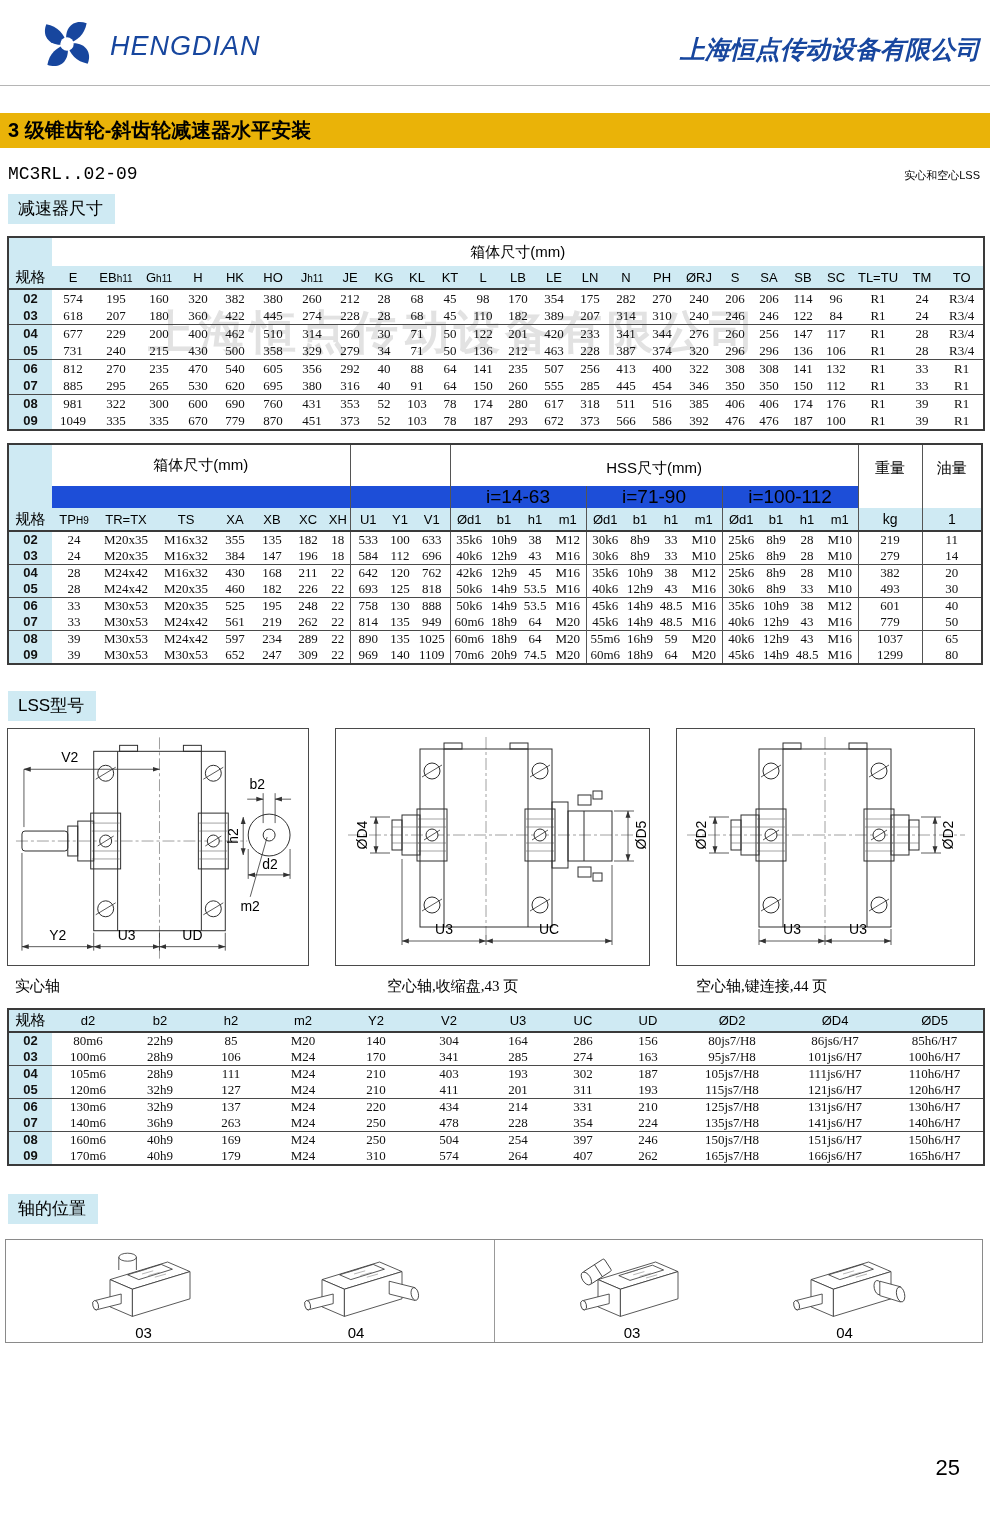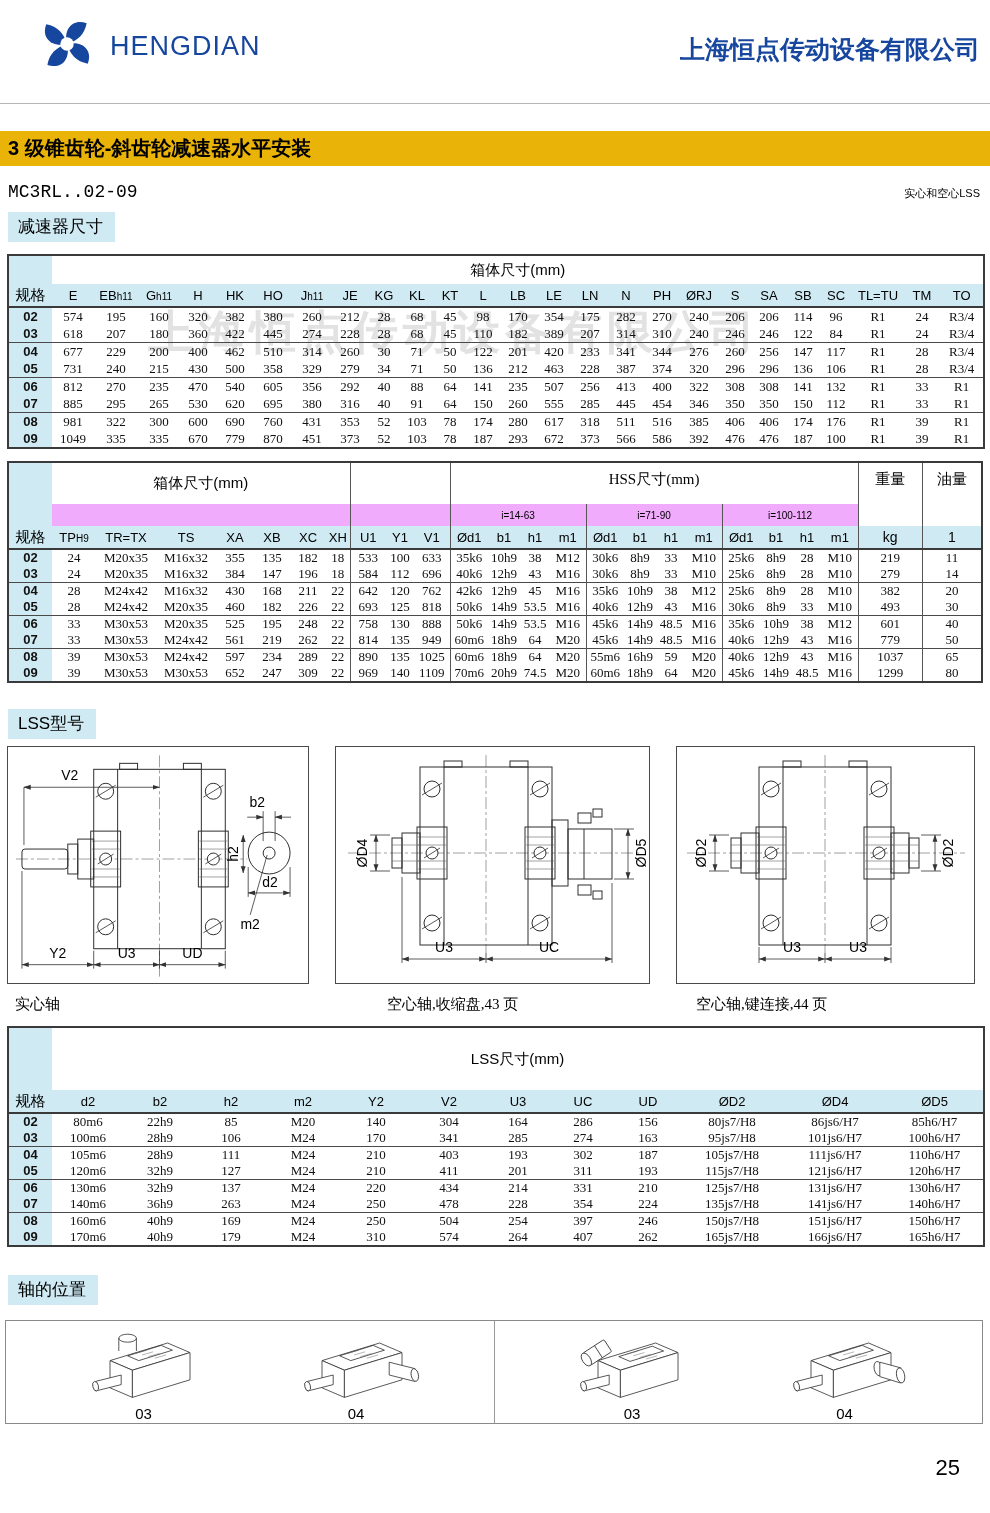--- a/index.html
+++ b/index.html
@@ -1,20 +1,20 @@
 <!DOCTYPE html>
 <html><head>
 <meta charset="utf-8">
 <style>
   * { box-sizing: border-box; }
   html,body { margin:0; padding:0; background:#fff; }
   body { width:990px; height:1513px; font-family:"Liberation Sans",sans-serif; color:#000; position:relative; overflow:hidden; }
 
   
-  .hdr { height:104px; border-bottom:1px solid #b5b5b5; position:relative; }
+  .hdr { height:86px; border-bottom:1px solid #b5b5b5; position:relative;font-style:italic; }
   .logo { position:absolute; left:36px; top:13px; }
   .brand { position:absolute; left:110px; top:31px; font-size:27px; color:#17469e; letter-spacing:1px; }
   .company { position:absolute; right:10px; top:33px; font-size:25px; font-weight:bold; color:#17469e; }
 
   .titlebar { margin-top:27px; background:#eab308; height:35px; line-height:35px; padding-left:8px; font-size:20px; font-weight:bold; }
   .modelline { display:flex; justify-content:space-between; margin-top:16px; padding:0 10px 0 8px; align-items:baseline; }
   .model { font-family:"Liberation Mono",monospace; font-size:18px; }
   .model-right { font-size:11px; }
   .seclabel { display:inline-block; margin:10px 0 0 8px; background:#cfeaf3; padding:3px 12px 4px 10px; font-size:17px; }
   .seclabel.s2 { margin-top:26px; }
@@ -32,22 +32,22 @@
   .colrow th { background:#cfeaf3; font-size:13px; height:23px; }
   .colrow th.spec { font-size:15px; }
   .colrow .sub { font-size:10px; }
   .colrow { border-bottom:2px solid #3a3a3a; }
   tbody td { font-family:"Liberation Serif",serif; font-size:13px; height:17px; line-height:17px; color:#111; }
   tbody td.spec { background:#cfeaf3; font-family:"Liberation Sans",sans-serif; font-weight:bold; font-size:13px; }
   tbody tr:nth-child(odd) { border-top:1.5px solid #4a4a4a; }
 
   .t2 { margin-top:11px; }
   .t2 .grouprow th { height:42px; }
-  .t2 .irow th { background:#f0abfc; font-size:10px; height:22px; }
-  .t2 .vtop { vertical-align:top; padding-top:7px;font-family:Liberation Serif, serif; }
+  .t2 .irow th { background:#1d4ed8; font-size:19px; height:22px; }
+  .t2 .vtop { vertical-align:top; padding-top:14px; }
   .t2 tbody td { height:16px; line-height:16px; }
   .t2 .vl { border-left:1px solid #555; }
   .t2 .colrow th:nth-child(9),  .t2 tbody td:nth-child(9),
   .t2 .colrow th:nth-child(12), .t2 tbody td:nth-child(12),
   .t2 .colrow th:nth-child(16), .t2 tbody td:nth-child(16),
   .t2 .colrow th:nth-child(20), .t2 tbody td:nth-child(20),
   .t2 .colrow th:nth-child(24), .t2 tbody td:nth-child(24),
   .t2 .colrow th:nth-child(25), .t2 tbody td:nth-child(25) { border-left:1px solid #555; }
   .t2 .colrow th:nth-child(24), .t2 .colrow th:nth-child(25) { font-size:14px; }
 
@@ -949,24 +949,20 @@
     <col style="width:72px">
       <col style="width:74px">
       <col style="width:64px">
       <col style="width:66px">
       <col style="width:64px">
     <col style="width:104px">
       <col style="width:102px">
       <col style="width:98px">
   </colgroup>
   <thead>
-    <tr class="grouprow">
-      <th class="speccell"></th>
-      <th colspan="12">LSS尺寸(mm)</th>
-    </tr>
     <tr class="colrow">
         <th class="spec">规格</th>
         <th>d2</th>
         <th>b2</th>
         <th>h2</th>
         <th>m2</th>
         <th>Y2</th>
         <th>V2</th>
         <th>U3</th>
         <th>UC</th>

